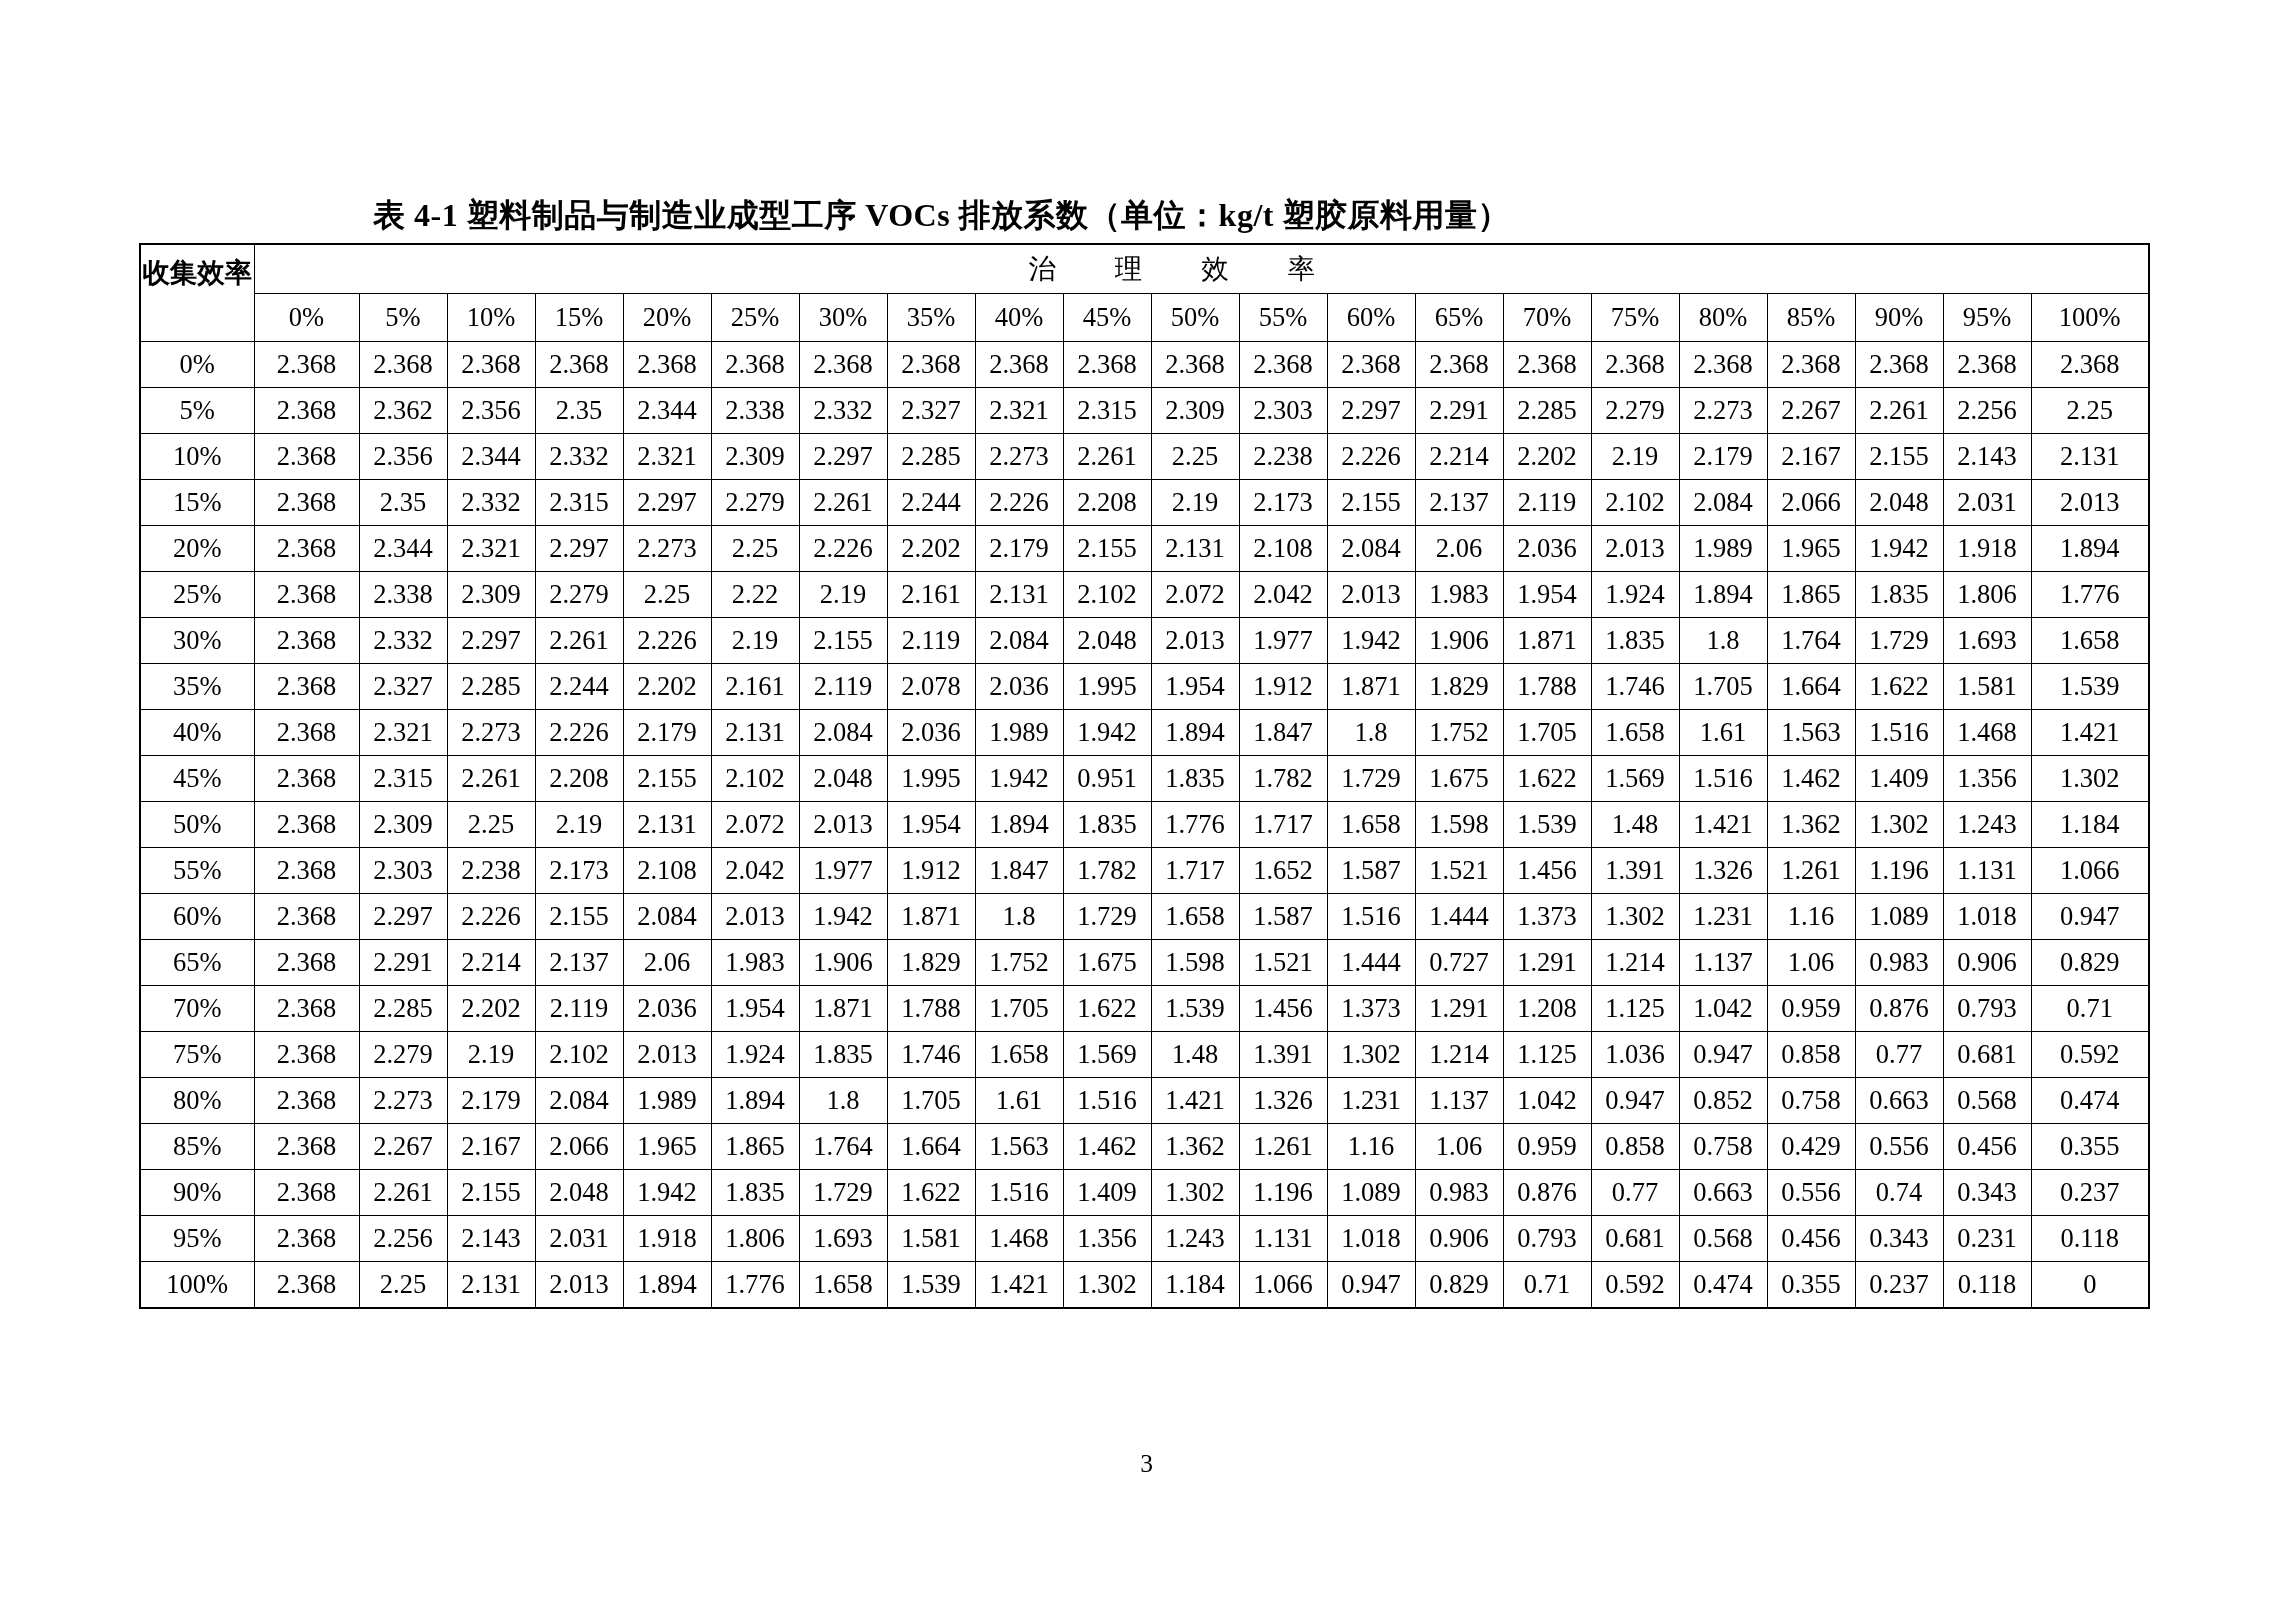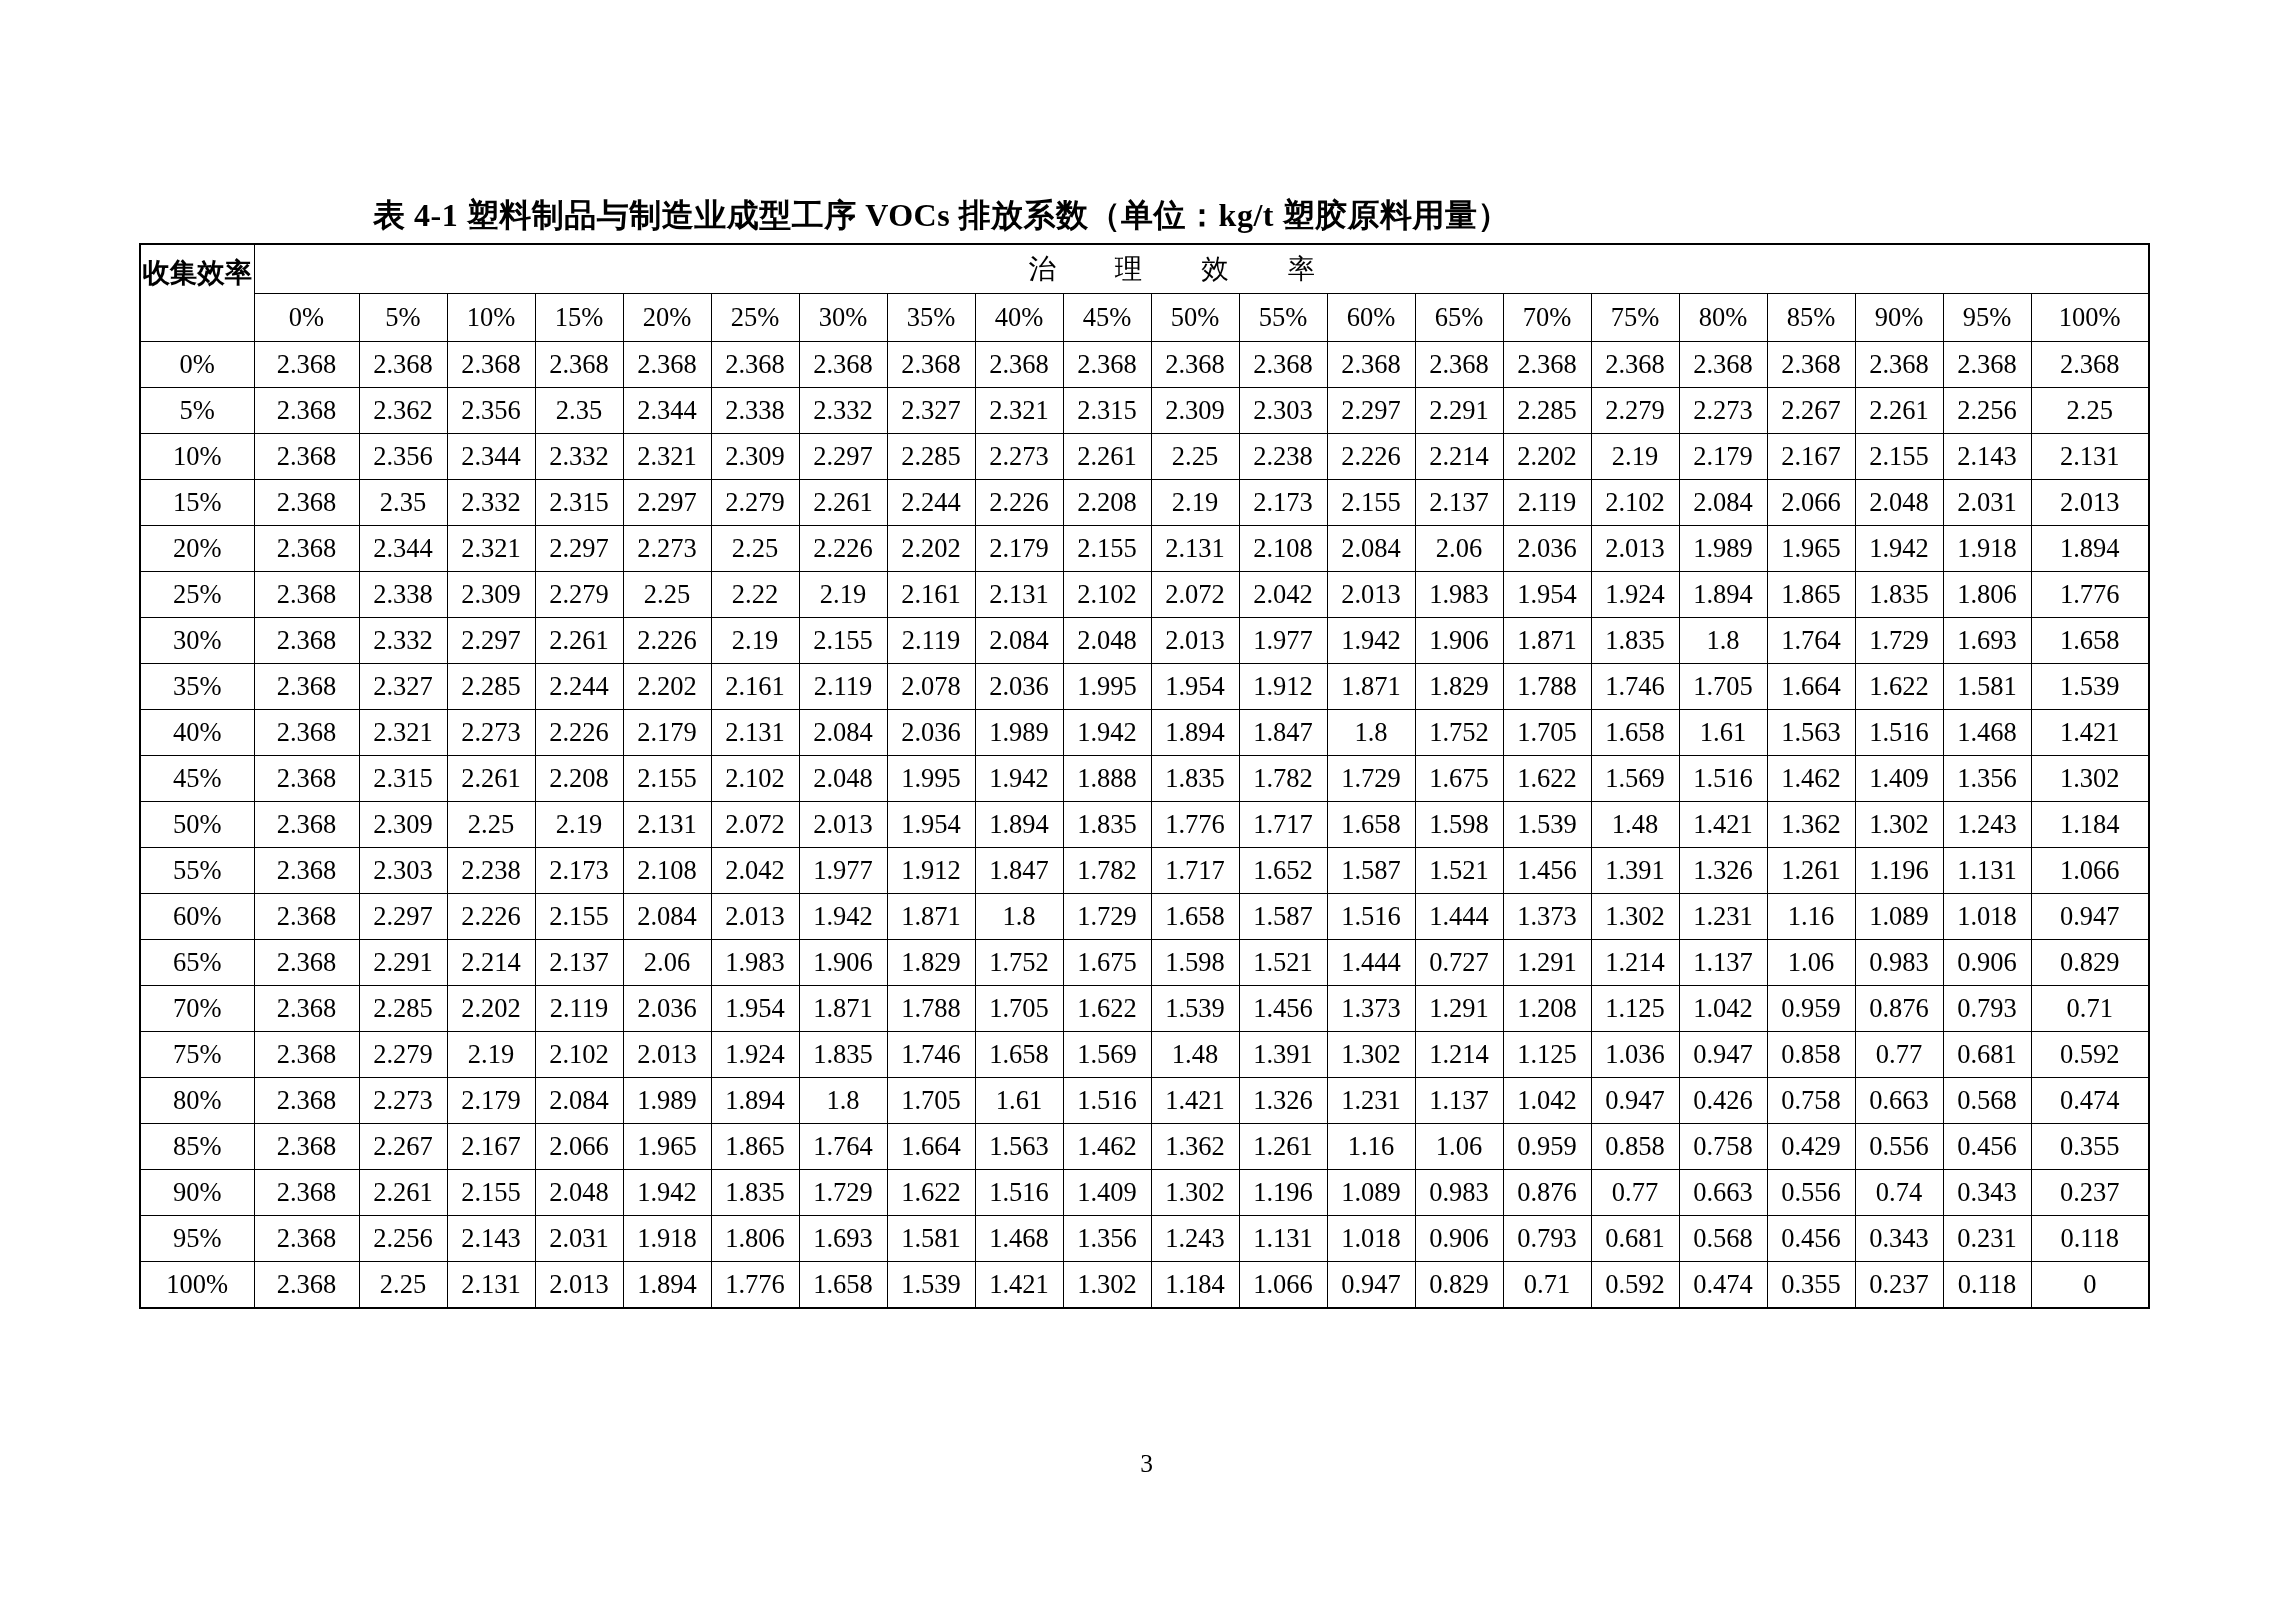--- a/index.html
+++ b/index.html
@@ -311,21 +311,21 @@
         <td class="row-label">45%</td>
         <td>2.368</td>
         <td>2.315</td>
         <td>2.261</td>
         <td>2.208</td>
         <td>2.155</td>
         <td>2.102</td>
         <td>2.048</td>
         <td>1.995</td>
         <td>1.942</td>
-        <td>1.888</td>
+        <td>0.951</td>
         <td>1.835</td>
         <td>1.782</td>
         <td>1.729</td>
         <td>1.675</td>
         <td>1.622</td>
         <td>1.569</td>
         <td>1.516</td>
         <td>1.462</td>
         <td>1.409</td>
         <td>1.356</td>
@@ -486,21 +486,21 @@
         <td>1.8</td>
         <td>1.705</td>
         <td>1.61</td>
         <td>1.516</td>
         <td>1.421</td>
         <td>1.326</td>
         <td>1.231</td>
         <td>1.137</td>
         <td>1.042</td>
         <td>0.947</td>
-        <td>0.426</td>
+        <td>0.852</td>
         <td>0.758</td>
         <td>0.663</td>
         <td>0.568</td>
         <td>0.474</td>
       </tr>
       <tr>
         <td class="row-label">85%</td>
         <td>2.368</td>
         <td>2.267</td>
         <td>2.167</td>

